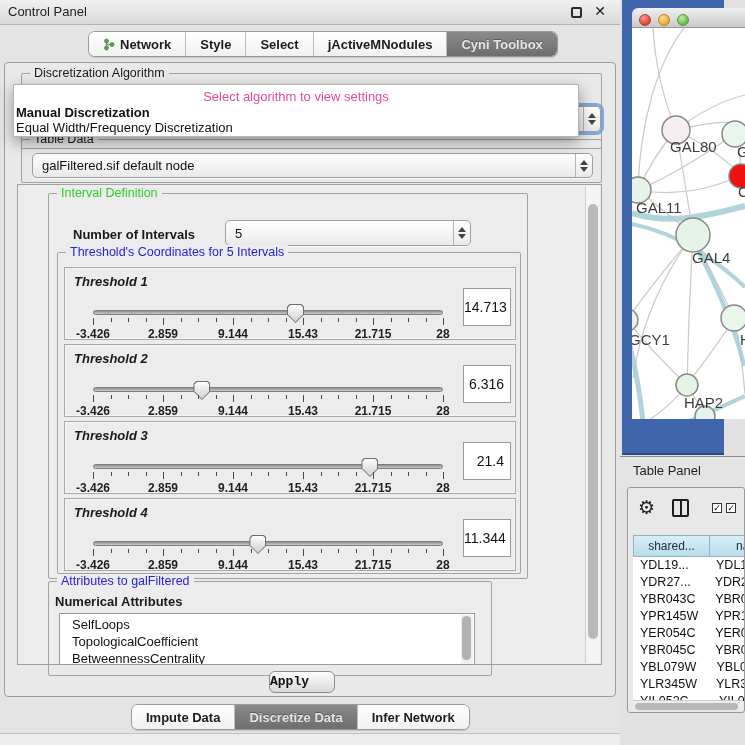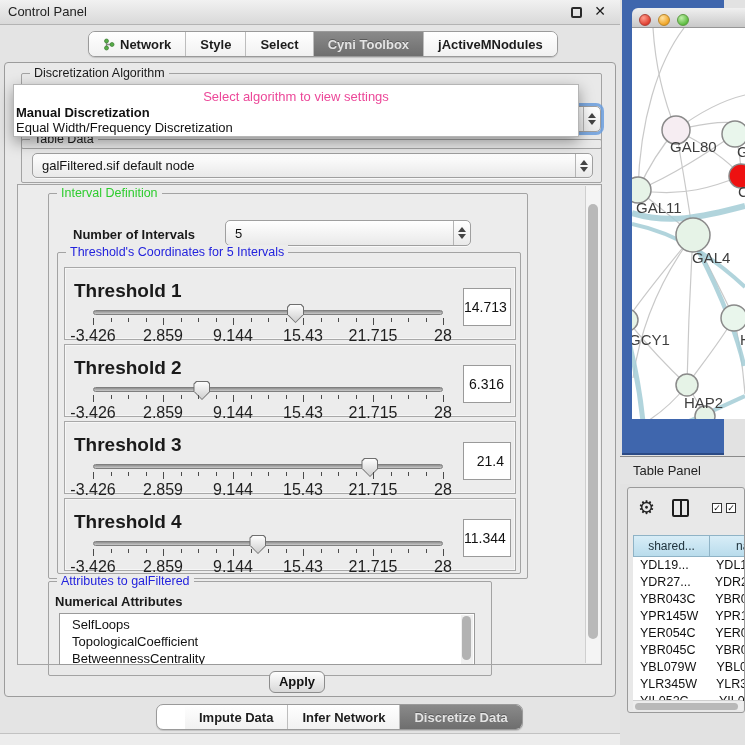--- a/index.html
+++ b/index.html
@@ -19,21 +19,21 @@
   #cp-close { position:absolute; right:14px; top:3px; font-size:14px; font-weight:bold; color:#1a1a1a; }
 
   
   .seg-bar { position:absolute; display:flex; height:26px; background:#fff; border:1px solid #9a9a9a;
     border-radius:7px; overflow:hidden; box-shadow:0 1px 1px rgba(0,0,0,.15); }
   .seg { display:flex; align-items:center; gap:5px; padding:0 14px; font-size:13px; font-weight:bold;
     color:#1c1c1c; border-right:1px solid #bdbdbd; background:linear-gradient(#ffffff,#f1f1f1); white-space:nowrap; }
   .seg:last-child { border-right:none; }
   .seg.selected { background:linear-gradient(#8a8a8a,#6e6e6e); color:#e4e4e4; text-shadow:0 -1px 0 rgba(0,0,0,.3); }
   #top-tabs { left:88px; top:31px; }
-  #bottom-tabs { left:156px; top:704px;padding-left:28px; }
+  #bottom-tabs { left:131px; top:704px; }
 
   #statusbar { position:absolute; left:0; top:733px; width:620px; height:12px; background:#ededed; border-top:1px solid #c2c2c2; }
 
   
   #content { position:absolute; left:4px; top:62px; width:612px; height:635px;
     background:#e9e9e9; border:1px solid #9c9c9c; border-radius:4px; }
 
   .group { position:absolute; border:1px solid #a3a3a3; border-radius:2px; }
   .group-title { position:absolute; top:-8px; left:8px; background:#e9e9e9; padding:0 4px; font-size:12.5px; white-space:nowrap; }
   .t-black { color:#1a1a1a; }
@@ -67,45 +67,45 @@
   #interval-group { left:30px; top:8px; width:480px; height:386px; }
   #interval-group .group-title, #thresh-group .group-title, #attrs-group .group-title { background:#ececec; }
 
   #noi-label { position:absolute; left:24px; top:33px; font-weight:bold; font-size:13px; }
   #noi-spinner { left:176px; top:26px; width:246px; height:26px; }
 
   #thresh-group { left:8px; top:58px; width:464px; height:322px; }
 
   .tpanel { position:absolute; left:6px; width:452px; height:73px; background:#ececec;
     border:1px solid #a8a8a8; box-shadow:inset 0 0 0 1px #f6f6f6; }
-  .tpanel .tlabel { position:absolute; left:9px; top:12px; font-weight:bold; font-size:19px; }
+  .tpanel .tlabel { position:absolute; left:9px; top:6px; font-weight:bold; font-size:13px;font-style:italic; }
   .track { position:absolute; left:28px; top:42px; width:350px; height:5px;
     background:linear-gradient(#8f8f8f,#cacaca); border:1px solid #7f7f7f; border-radius:3px; }
   .thumb-outer { position:absolute; top:36px; width:17px; height:19px; margin-left:-8px; background:#6f6f6f;
     clip-path:polygon(15% 0,85% 0,100% 15%,100% 55%,50% 100%,0 55%,0 15%); }
   .thumb-inner { position:absolute; left:1px; top:1px; width:15px; height:17px; background:linear-gradient(#fdfdfd,#cfcfcf);
     clip-path:polygon(15% 0,85% 0,100% 15%,100% 55%,50% 100%,0 55%,0 15%); }
   .scale { position:absolute; left:28px; top:50px; width:350px; height:22px; }
   .tick { position:absolute; top:0; width:1px; height:4px; background:#4a4a4a; }
   .tick.major { height:7px; }
-  .tick-label { position:absolute; top:9px; transform:translateX(-50%); font-size:16px; font-weight:normal; color:#1f1f1f; white-space:nowrap; }
+  .tick-label { position:absolute; top:9px; transform:translateX(-50%); font-size:12px; font-weight:bold; color:#1f1f1f; white-space:nowrap; }
   .vbox { position:absolute; left:398px; top:20px; width:48px; height:38px; background:#fff; border:1px solid #9a9a9a;
     font-size:14px; color:#111; text-align:right; line-height:36px; padding-right:6px; }
 
   #attrs-group { left:30px; top:396px; width:444px; height:95px; }
   #attrs-sub { position:absolute; left:6px; top:12px; font-weight:bold; font-size:13px; }
   #attr-list { position:absolute; left:10px; top:31px; width:416px; height:52px; background:#fff;
     border:1px solid #9a9a9a; overflow:hidden; padding:2px 0 0 12px; }
   .attr-item { font-size:13px; line-height:17px; color:#111; white-space:nowrap; }
   #attr-scroll { position:absolute; right:1px; top:1px; width:12px; height:50px; background:#f0f0f0; }
   #attr-thumb { position:absolute; left:1px; top:1px; width:9px; height:44px; background:#b2b2b2; border-radius:5px; }
 
-  #apply-btn { position:absolute; left:264px; top:608px; width:56px; height:22px;
+  #apply-btn { position:absolute; left:264px; top:608px; width:66px; height:22px;
     background:linear-gradient(#fefefe,#d8d8d8); border:1px solid #8c8c8c; border-radius:6px;
-    font-size:13px; font-weight:600; color:#111; text-align:center; line-height:20px; }
+    font-size:13px; font-weight:600; color:#111; line-height:20px;font-family:Liberation Mono, monospace; }
 
   
   #right-col { position:absolute; left:620px; top:0; width:125px; height:745px; background:#e2e2e2; }
   #net-frame { position:absolute; left:2px; top:0; width:102px; height:455px; background:#3f66ad;
     border-bottom:2px solid #2b4a85; }
   #net-window { position:absolute; left:10px; top:8px; width:113px; height:411px; }
   #net-titlebar { position:absolute; left:0; top:0; width:100%; height:20px;
     background:linear-gradient(#f0f0f0,#c9c9c9); border-radius:6px 0 0 0; border-bottom:1px solid #979797; }
   .light { position:absolute; top:6px; width:12px; height:12px; border-radius:50%; }
   #light-red   { left:7px;  background:radial-gradient(circle at 35% 30%,#ff9d8d,#dd3a2b 75%); border:1px solid #ad4137; }
@@ -159,25 +159,25 @@
         <circle cx="9" cy="6.5" r="2" fill="#56ad47" stroke="#3c7a32" stroke-width="0.7"></circle>
       </svg>
       <span>Network</span>
     </div>
     <div class="seg">
         <span>Style</span>
       </div>
     <div class="seg">
         <span>Select</span>
       </div>
+    <div class="seg">
+        <span>jActiveMNodules</span>
+      </div>
     <div class="seg selected">
         <span>Cyni Toolbox</span>
-      </div>
-    <div class="seg">
-        <span>jActiveMNodules</span>
       </div>
   </div>
 
   <div id="content">
 
     <div class="group" id="algo-group" style="left:16px; top:10px; width:581px; height:76px;">
       <span class="group-title t-black">Discretization Algorithm</span>
       <div class="combo focus-ring" style="left:10px; top:32px; width:569px; height:26px;">
         <span class="val"></span>
         <span class="stepper">
@@ -394,25 +394,25 @@
         </div>
     </div>
 
     <div id="apply-btn">Apply</div>
   </div>
 
   <div id="bottom-tabs" class="seg-bar">
     <div class="seg">
         <span>Impute Data</span>
       </div>
+    <div class="seg selected">
+        <span>Discretize Data</span>
+      </div>
     <div class="seg">
         <span>Infer Network</span>
-      </div>
-    <div class="seg selected">
-        <span>Discretize Data</span>
       </div>
   </div>
 
   <div id="statusbar"></div>
 </div>
 
 <div id="right-col">
 
   <div id="net-frame">
     <div id="net-window">

